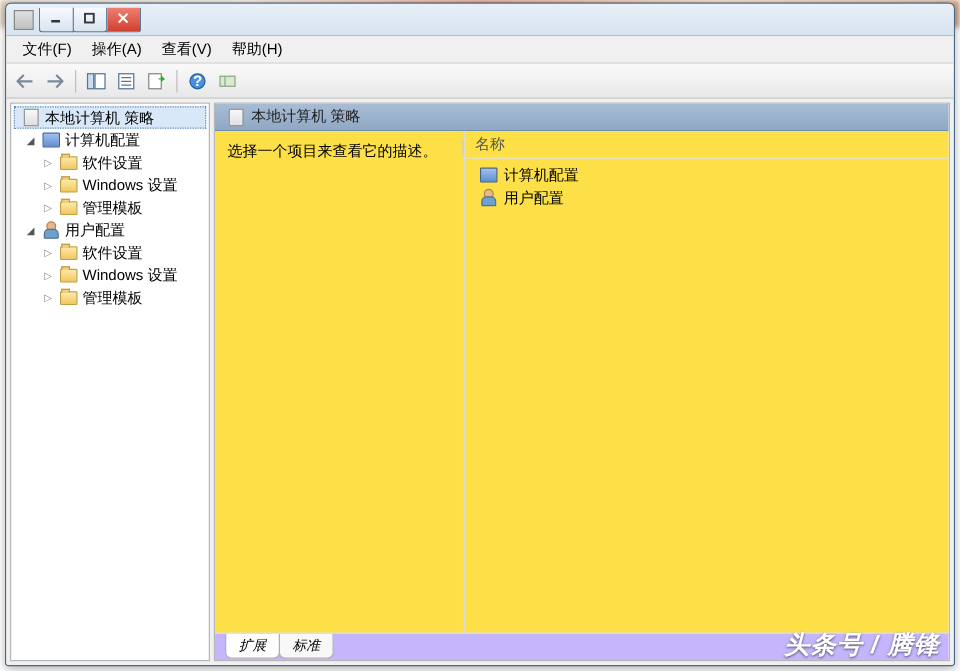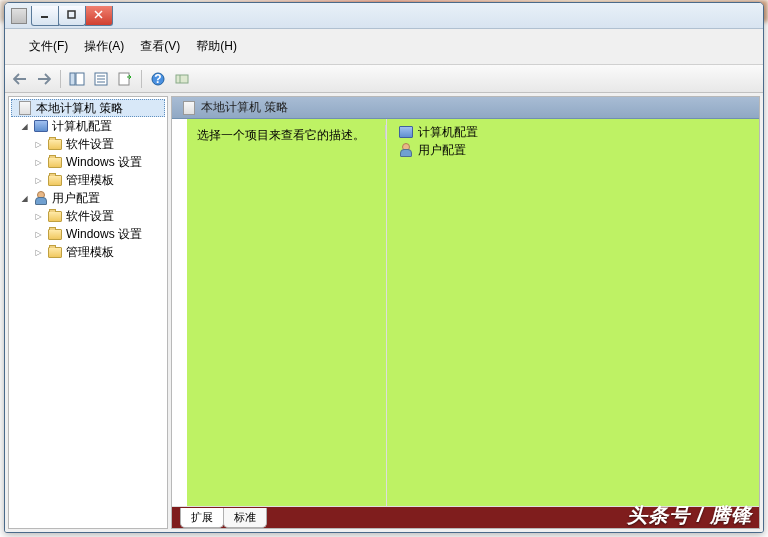--- a/index.html
+++ b/index.html
@@ -10,21 +10,21 @@
 .window { position: absolute; top: 2px; left: 4px; right: 4px; bottom: 4px; border: 1px solid #4a6a8a; border-radius: 5px 5px 3px 3px; background: #f0f0f0; box-shadow: 0 2px 8px rgba(0,0,0,0.3); display: flex; flex-direction: column; overflow: hidden; }
 
 .titlebar { height: 26px; background: linear-gradient(#e8f0f8, #d8e4f0); display: flex; align-items: center; padding: 0 0 0 6px; border-bottom: 1px solid #b0c0d0; }
 .titlebar .app-icon { width: 16px; height: 16px; margin-right: 5px; background: linear-gradient(#e0e0e0,#c0c0c0); border: 1px solid #888; position: relative; }
 .titlebar .title-text { flex: 1; color: #333; font-size: 12px; }
 .win-controls { display: flex; height: 20px; margin-right: 2px; }
 .win-btn { width: 28px; height: 20px; border: 1px solid #5a7a9a; border-top: none; margin-left: -1px; display: flex; align-items: center; justify-content: center; font-family: Arial; font-size: 10px; color: #333; background: linear-gradient(#f8faff, #d8e4f0); border-radius: 0 0 3px 3px; }
 .win-btn.min { border-radius: 0 0 0 3px; }
 .win-btn.close { background: linear-gradient(#f08070, #d04030); color: #fff; font-size: 13px; font-weight: bold; border-radius: 0 0 3px 0; }
 
-.menubar { height: 36px; background: #f0f0f0; display: flex; align-items: center; padding: 0 16px; border-bottom: 1px solid #d0d0d0; }
+.menubar { height: 22px; background: #f0f0f0; display: flex; align-items: center; padding: 0 5px; border-bottom: 1px solid #d0d0d0; }
 .menu-item { padding: 2px 8px; color: #000; cursor: default; }
 
 .toolbar { height: 28px; background: linear-gradient(#fafafa, #e8e8e8); border-bottom: 1px solid #c0c0c0; display: flex; align-items: center; padding: 0 4px; gap: 2px; }
 .tool-btn { width: 22px; height: 22px; display: flex; align-items: center; justify-content: center; border: 1px solid transparent; border-radius: 2px; }
 .tool-sep { width: 1px; height: 18px; background: #c0c0c0; margin: 0 3px; }
 .arrow-svg { width: 14px; height: 12px; }
 .icon-box { width: 16px; height: 16px; }
 
 .client { flex: 1; display: flex; padding: 3px; gap: 3px; background: #f0f0f0; overflow: hidden; }
 
@@ -42,30 +42,30 @@
 .comp-icon { width: 14px; height: 12px; background: linear-gradient(#a0c0f0,#6090d0); border: 1px solid #4060a0; border-radius: 1px; }
 .user-icon { width: 14px; height: 14px; position: relative; }
 .user-icon::before { content: ""; position: absolute; top: 0; left: 3px; width: 6px; height: 6px; background: #e8b888; border: 1px solid #b08050; border-radius: 50%; }
 .user-icon::after { content: ""; position: absolute; bottom: 0; left: 1px; width: 10px; height: 6px; background: #70a0d0; border: 1px solid #507090; border-radius: 4px 4px 1px 1px; }
 
 .content-panel { flex: 1; display: flex; flex-direction: column; background: #fff; border: 1px solid #b8b8b8; overflow: hidden; }
 .content-header { height: 22px; background: linear-gradient(#a8bcd4, #90a8c4); display: flex; align-items: center; padding: 0 6px; color: #fff; border-bottom: 1px solid #7090b0; }
 .content-header .tree-icon { margin-right: 4px; }
 .content-header-text { color: #222; }
 
-.content-body { flex: 1; display: flex; overflow: hidden; background: #bef264; position: relative; margin-left: 15px; }
+.content-body { flex: 1; display: flex; overflow: hidden; background: #fde047; position: relative; }
 .desc-col { width: 200px; padding: 8px 10px; border-right: 1px solid #ddd; position: relative; }
 .desc-col::after { content: ""; position: absolute; top: 6px; right: 0; height: 14px; width: 1px; background: #ccc; }
 .list-col { flex: 1; display: flex; flex-direction: column; }
 .col-header { height: 22px; border-bottom: 1px solid #e0e0e0; display: flex; align-items: center; padding: 0 8px; color: #555; }
 .list-items { padding: 4px 6px; }
 .list-row { display: flex; align-items: center; height: 18px; padding: 1px 2px; }
 .list-row .tree-icon { margin-right: 4px; }
 
-.tabs { height: 22px; display: flex; align-items: center; padding: 0 8px; border-top: 1px solid #e0e0e0; background: #7f1d1d; }
+.tabs { height: 22px; display: flex; align-items: flex-start; padding: 0 8px; border-top: 1px solid #e0e0e0; background: #c4b5fd; font-style: italic; }
 .tab { padding: 2px 10px; border: 1px solid #b0b0b0; border-top: none; border-radius: 0 0 5px 5px; background: #f8f8f8; margin-right: -1px; font-size: 11px; }
 .tab.active { background: #fff; font-weight: normal; position: relative; z-index: 1; }
 
 .watermark { position: absolute; bottom: 8px; right: 16px; color: #fff; font-size: 20px; font-weight: bold; text-shadow: 0 1px 2px rgba(0,0,0,0.6); font-style: italic; letter-spacing: 1px; }
 </style>
 </head>
 <body>
 
 <div class="blur-bg"></div>
 
@@ -227,20 +227,21 @@
         <span class="tree-icon">
             <span class="doc-icon"></span>
           </span>
         <span class="content-header-text">本地计算机 策略</span>
       </div>
       <div class="content-body">
         <div class="desc-col">
           <span>选择一个项目来查看它的描述。</span>
         </div>
         <div class="list-col">
+          <div class="col-header">名称</div>
           <div class="list-items">
             <div class="list-row">
               <span class="tree-icon">
                   <span class="comp-icon"></span>
                 </span>
               <span>计算机配置</span>
             </div>
             <div class="list-row">
               <span class="tree-icon">
                   <span class="user-icon"></span>

